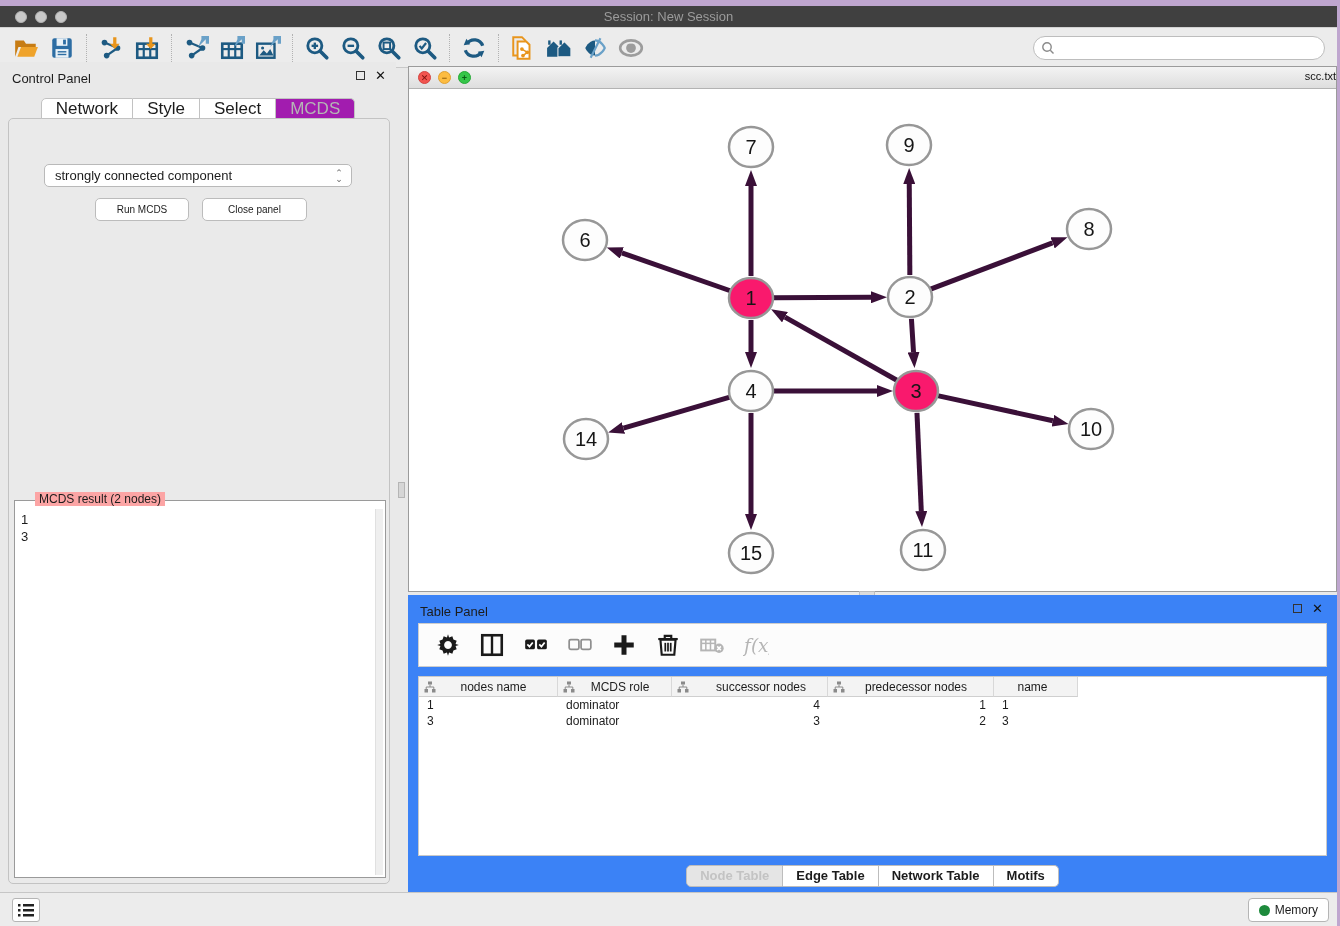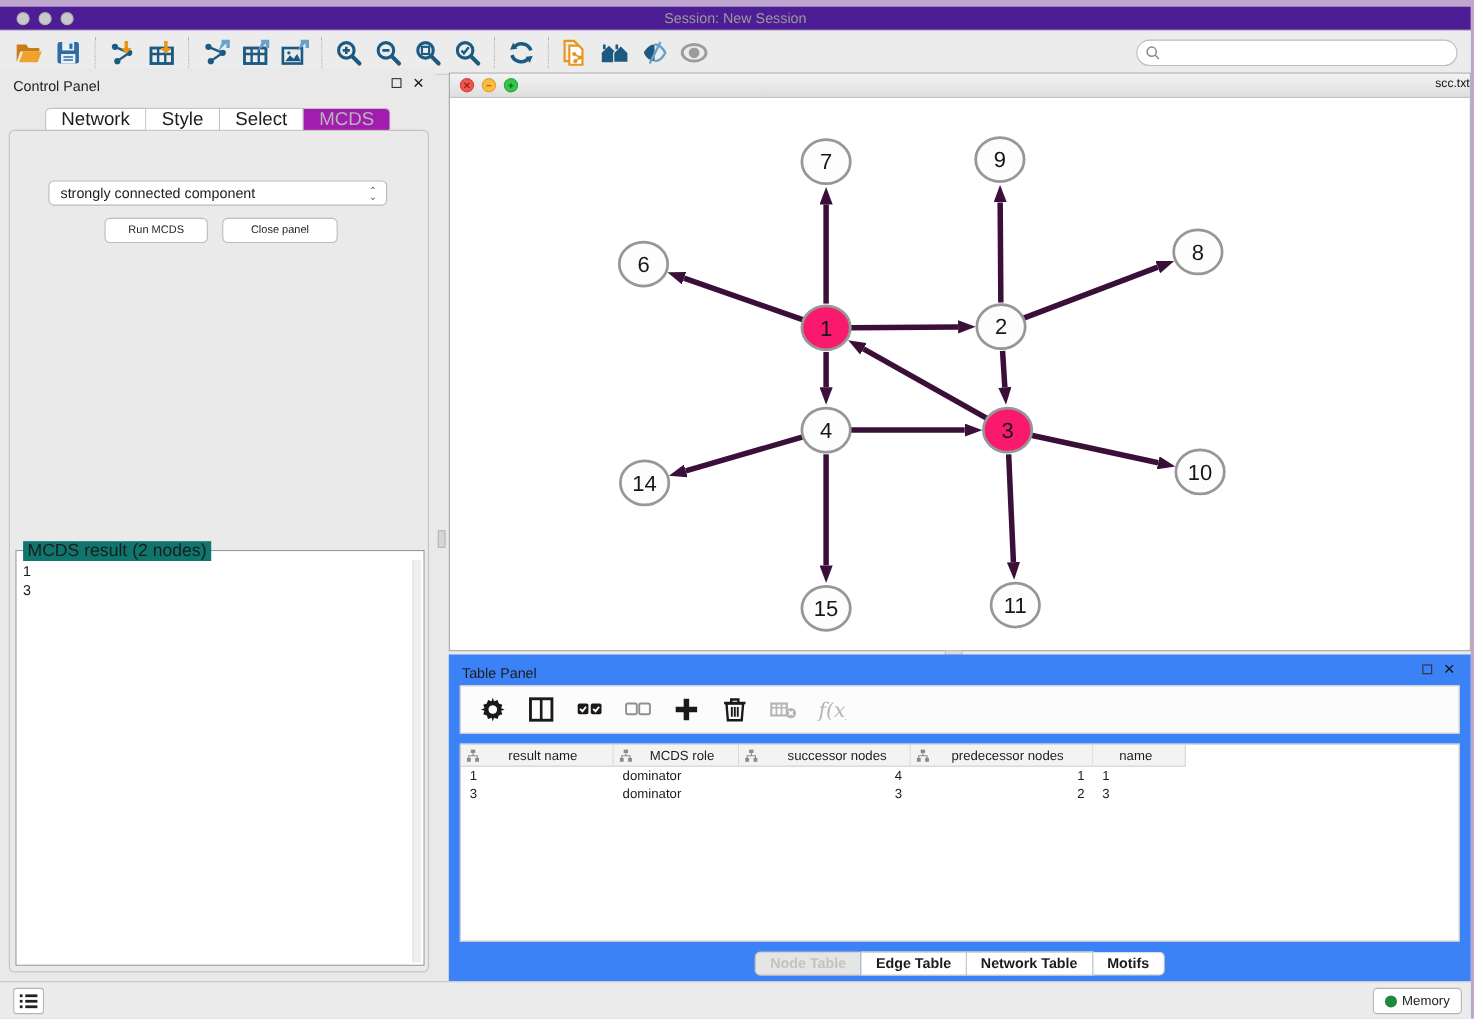--- a/index.html
+++ b/index.html
@@ -1,21 +1,21 @@
 <!DOCTYPE html>
 <html><head>
 <meta charset="utf-8">
 <style>
   * { margin:0; padding:0; box-sizing:border-box; }
   html,body { width:1340px; height:926px; }
   body { background:#bfa6cf; font-family:"Liberation Sans","DejaVu Sans",sans-serif; color:#1c1c1c; overflow:hidden; position:relative; }
   .app { position:absolute; left:0; top:6px; width:1337px; height:920px; background:#e9e9e9; }
 
   
-  .titlebar { position:absolute; left:0; top:0; width:100%; height:22px; background:#4c1d95; border-bottom:1px solid #d2d2d2; }
+  .titlebar { position:absolute; left:0; top:0; width:100%; height:22px; background:#404040; border-bottom:1px solid #d2d2d2; }
   .tl-group { position:absolute; left:15px; top:5px; display:flex; gap:8px; }
   .tl { width:12px; height:12px; border-radius:50%; background:#c9c9c9; border:1px solid #b2b2b2; }
   .app-title { position:absolute; left:0; right:0; top:3px; text-align:center; font-size:13px; color:#9b9b9b; }
 
   
   .toolbar { position:absolute; left:0; top:22px; width:100%; height:40px; background:#ececec; border-bottom:1px solid #c9c9c9; display:flex; align-items:center; padding:0 12px 0 8px; }
   .tb-btn { width:36px; height:32px; display:flex; align-items:center; justify-content:center; border-radius:4px; }
   .tb-sep { width:0; height:28px; border-left:1px dotted #b2b2b2; margin:0 6px; }
   .search-wrap { margin-left:auto; width:292px; height:24px; background:#fff; border:1px solid #bdbdbd; border-radius:12px; display:flex; align-items:center; padding-left:7px; }
   .search-wrap input { border:none; outline:none; flex:1; height:20px; font-size:13px; background:transparent; font-family:inherit; }
@@ -32,21 +32,21 @@
   .cp-tab:first-child { border-left:1px solid #c2c2c2; border-top-left-radius:5px; }
   .cp-tab:last-child { border-top-right-radius:5px; border-bottom-right-radius:2px; }
   .cp-tab.sel { background:#a21caf; color:#b5b5b5; }
   .cp-body { position:absolute; left:8px; right:6px; top:56px; bottom:8px; background:#eaeaea; border:1px solid #c3c3c3; border-radius:5px; }
   .opt-label { position:absolute; left:0; width:100%; top:78px; text-align:center; font-size:13px; }
   .dropdown { position:absolute; left:44px; top:102px; width:308px; height:23px; background:#fff; border:1px solid #b9b9b9; border-radius:5px; font-size:13px; line-height:21px; padding-left:10px; display:flex; align-items:center; }
   .dropdown .dd-text { flex:1; }
   .dd-chevrons { width:14px; margin-right:5px; color:#666; font-size:9px; line-height:6px; text-align:center; }
   .btn { position:absolute; height:23px; background:#fff; border:1px solid #bcbcbc; border-radius:5px; font-size:10px; text-align:center; line-height:21px; }
   .mcds-fieldset { position:absolute; left:14px; top:438px; width:372px; height:378px; border:1px solid #9a9a9a; background:#fff; }
-  .mcds-legend { position:absolute; left:6px; top:-9px; background:#0f766e; padding:0 4px; font-size:16px; }
+  .mcds-legend { position:absolute; left:20px; top:-9px; background:#fca5a5; padding:0 4px; font-size:12px; }
   .mcds-text { position:absolute; left:2px; top:8px; right:11px; bottom:2px; font-size:13px; line-height:17px; padding:2px 4px; overflow:hidden; }
   .mcds-scroll { position:absolute; right:2px; top:8px; width:8px; bottom:2px; background:#efefef; border-left:1px solid #e0e0e0; }
 
   
   .vsplit { position:absolute; left:396px; top:56px; width:12px; height:830px; }
   .vsplit .grip { position:absolute; left:2px; top:420px; width:7px; height:16px; background:#d6d6d6; border:1px solid #b5b5b5; }
 
   
   .net-window { position:absolute; left:408px; top:60px; width:929px; height:526px; background:#fff; border:1px solid #9b9b9b; }
   .net-titlebar { position:absolute; left:0; top:0; width:100%; height:22px; background:linear-gradient(#f3f3f3,#dedede); border-bottom:1px solid #b3b3b3; }
@@ -431,21 +431,21 @@
       </div>
     <div class="tbl">
       <div class="tbl-header" id="tbl-header">
           <div class="th" style="width: 139px;">
             <svg class="tree-ico" width="12" height="12" viewBox="0 0 12 12">
               <rect x="4" y="0.5" width="4" height="3" fill="#8a8a8a"></rect>
               <rect x="0.5" y="8" width="3.5" height="3.5" fill="#8a8a8a"></rect>
               <rect x="8" y="8" width="3.5" height="3.5" fill="#8a8a8a"></rect>
               <path d="M6 3.5 v2.5 M2.2 8 v-2 h7.6 v2" fill="none" stroke="#8a8a8a" stroke-width="1"></path>
             </svg>
-            <span class="th-label">result name</span>
+            <span class="th-label">nodes name</span>
           </div>
           <div class="th" style="width: 114px;">
             <svg class="tree-ico" width="12" height="12" viewBox="0 0 12 12">
               <rect x="4" y="0.5" width="4" height="3" fill="#8a8a8a"></rect>
               <rect x="0.5" y="8" width="3.5" height="3.5" fill="#8a8a8a"></rect>
               <rect x="8" y="8" width="3.5" height="3.5" fill="#8a8a8a"></rect>
               <path d="M6 3.5 v2.5 M2.2 8 v-2 h7.6 v2" fill="none" stroke="#8a8a8a" stroke-width="1"></path>
             </svg>
             <span class="th-label">MCDS role</span>
           </div>

